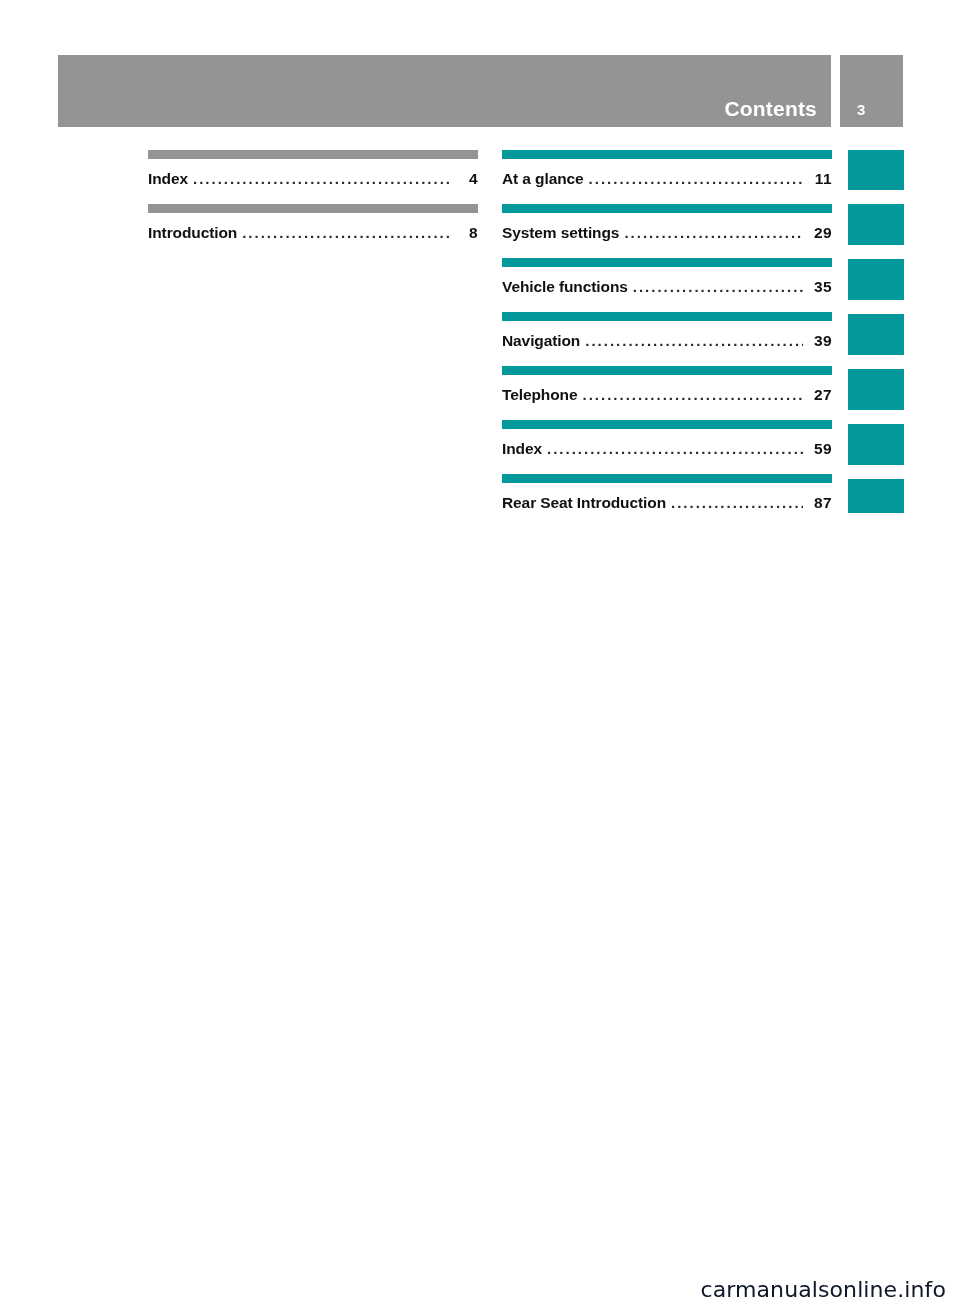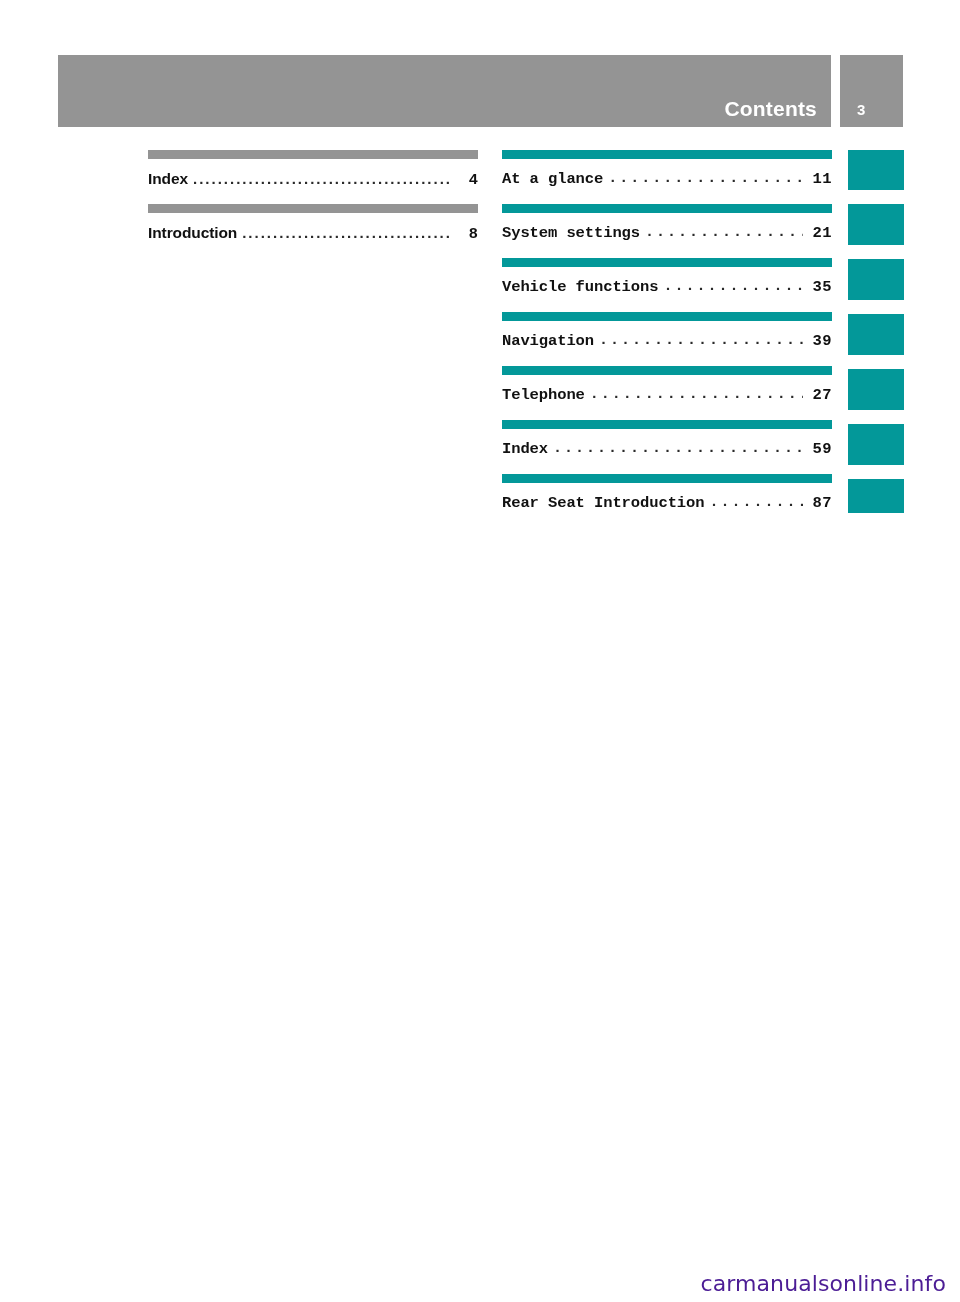--- a/index.html
+++ b/index.html
@@ -68,21 +68,21 @@
     position: absolute;
     left: 0;
     top: 150px;
     width: 960px;
   }
   .col {
     position: absolute;
     top: 0;
   }
   .col-left  { left: 148px; width: 330px; }
-  .col-right { left: 502px; width: 330px; font-family: Liberation Mono, monospace; }
+  .col-right { left: 502px; width: 330px; }
 
   .toc-entry {
     position: relative;
     height: 54px;
   }
   .toc-rule {
     height: 9px;
     width: 100%;
   }
   .toc-rule.gray { background: #949494; }
@@ -136,23 +136,23 @@
     width: 56px;
     background: #039899;
     margin-bottom: 14px;
   }
 
   
   .watermark {
     position: absolute;
     left: 0;
     right: 14px;
-    bottom: 6px;
+    bottom: 0;
     text-align: right;
-    color: #4c1d95;
+    color: #0f172a;
     font-size: 22px;
     letter-spacing: 0.1px;
     font-family: "DejaVu Sans", sans-serif;
   }
 </style>
 </head>
 <body>
 
 <div class="header">
   <div class="header-band">
@@ -189,21 +189,21 @@
           <span class="toc-label">At a glance</span>
           <span class="toc-dots">................................................................</span>
           <span class="toc-page">11</span>
         </div>
       </div>
       <div class="toc-entry">
         <div class="toc-rule teal"></div>
         <div class="toc-line">
           <span class="toc-label">System settings</span>
           <span class="toc-dots">................................................................</span>
-          <span class="toc-page">21</span>
+          <span class="toc-page">29</span>
         </div>
       </div>
       <div class="toc-entry">
         <div class="toc-rule teal"></div>
         <div class="toc-line">
           <span class="toc-label">Vehicle functions</span>
           <span class="toc-dots">................................................................</span>
           <span class="toc-page">35</span>
         </div>
       </div>

